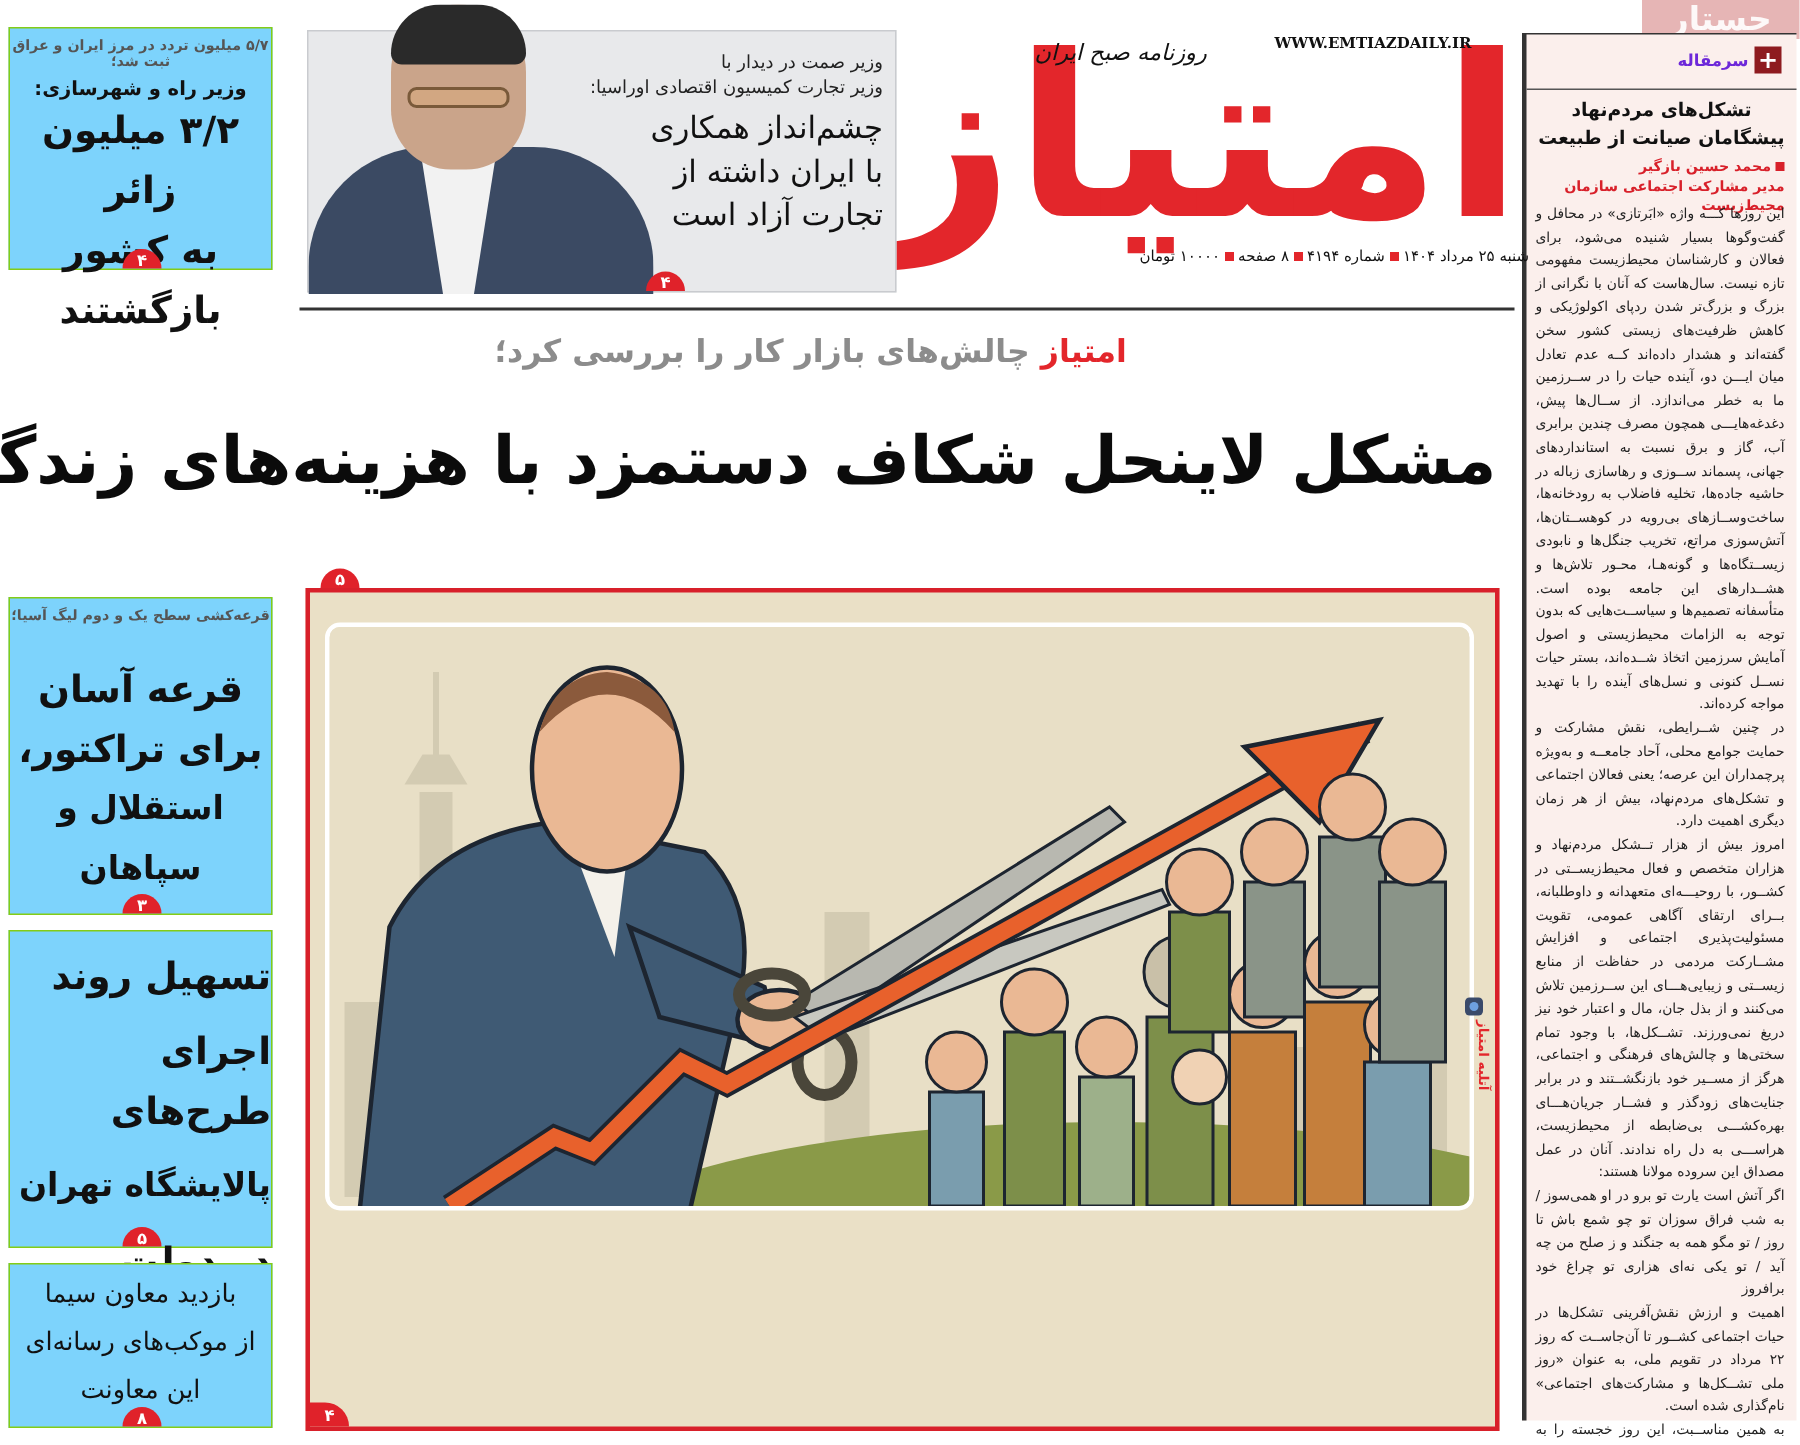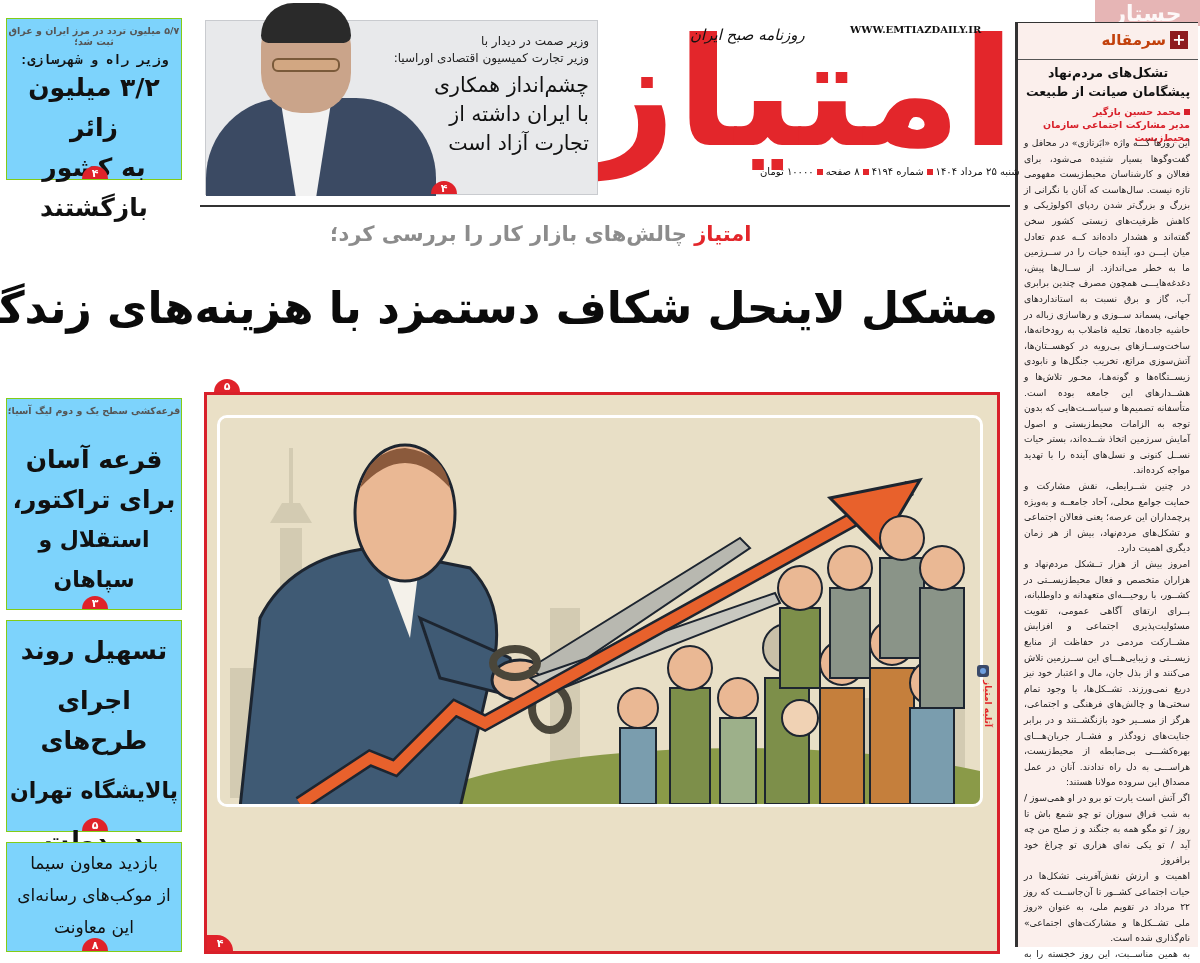--- a/index.html
+++ b/index.html
@@ -24,21 +24,21 @@
     font-size: 22px; font-weight: bold; text-align: center; line-height: 28px;
     letter-spacing: 4px;
   }
   #ed-label {
     position: absolute; right: 10px; top: 8px; display: flex; align-items: center; gap: 4px;
   }
   #ed-label .plus {
     width: 18px; height: 18px; background: #8e1b1f; color: #fff; font-weight: bold;
     font-size: 16px; line-height: 18px; text-align: center;
   }
-  #ed-label .lbl { color: #c2410c; font-size: 15px; font-weight: bold; }
+  #ed-label .lbl { color: #6d28d9; font-size: 11px; font-weight: bold; }
   #ed-divider { position: absolute; left: 0; right: 0; top: 36px; border-top: 1px solid #555; }
   #ed-title {
     position: absolute; top: 40px; left: 6px; right: 6px; text-align: center;
     font-size: 12.5px; font-weight: bold; line-height: 19px;
   }
   #ed-author {
     position: absolute; top: 82px; right: 8px; left: 6px; color: #d8202a;
     font-size: 9.5px; line-height: 13px; font-weight: bold;
   }
   #ed-author .sq { display: inline-block; width: 6px; height: 6px; background: #d8202a; margin-left: 3px; }
@@ -105,30 +105,30 @@
     color: #111; text-align: right;
   }
   #top-news .badge { left: 225px; bottom: 0; }
 
   
   .left-box {
     position: absolute; left: 6px; width: 176px; border: 1px solid #84cc16;
     background: #7dd3fc; text-align: center;
   }
   .left-box .kick { font-size: 9.5px; color: #555; font-weight: bold; margin-top: 6px; }
-  .left-box .kick2 { font-size: 13px; color: #111; font-weight: bold; margin-top: 5px; font-family: Liberation Mono, monospace; }
+  .left-box .kick2 { font-size: 13px; color: #111; font-weight: bold; margin-top: 5px; }
   .left-box .big { font-size: 25px; font-weight: bold; line-height: 40px; color: #111; }
   .left-box .med { font-size: 17px; line-height: 24px; color: #111; }
   .left-box .badge { left: 75px; bottom: 0; }
 
   #box1 { top: 18px; height: 162px; }
   #box2 { top: 398px; height: 212px; }
   #box3 { top: 620px; height: 212px; }
   #box4 { top: 842px; height: 110px; }
-  #box3 .big { margin-top: 10px; }
+  #box3 .big { margin-top: 10px; text-align: right; }
   #box4 .med { margin-top: 8px; }
 
   
   #masthead-rule { position: absolute; left: 200px; top: 205px; width: 810px; border-top: 2px solid #333; }
 
   
   #main-kicker {
     position: absolute; left: 330px; top: 222px; font-size: 21px; font-weight: bold; color: #8c8c8c;
   }
   #main-kicker .brand { color: #e3262b; }

